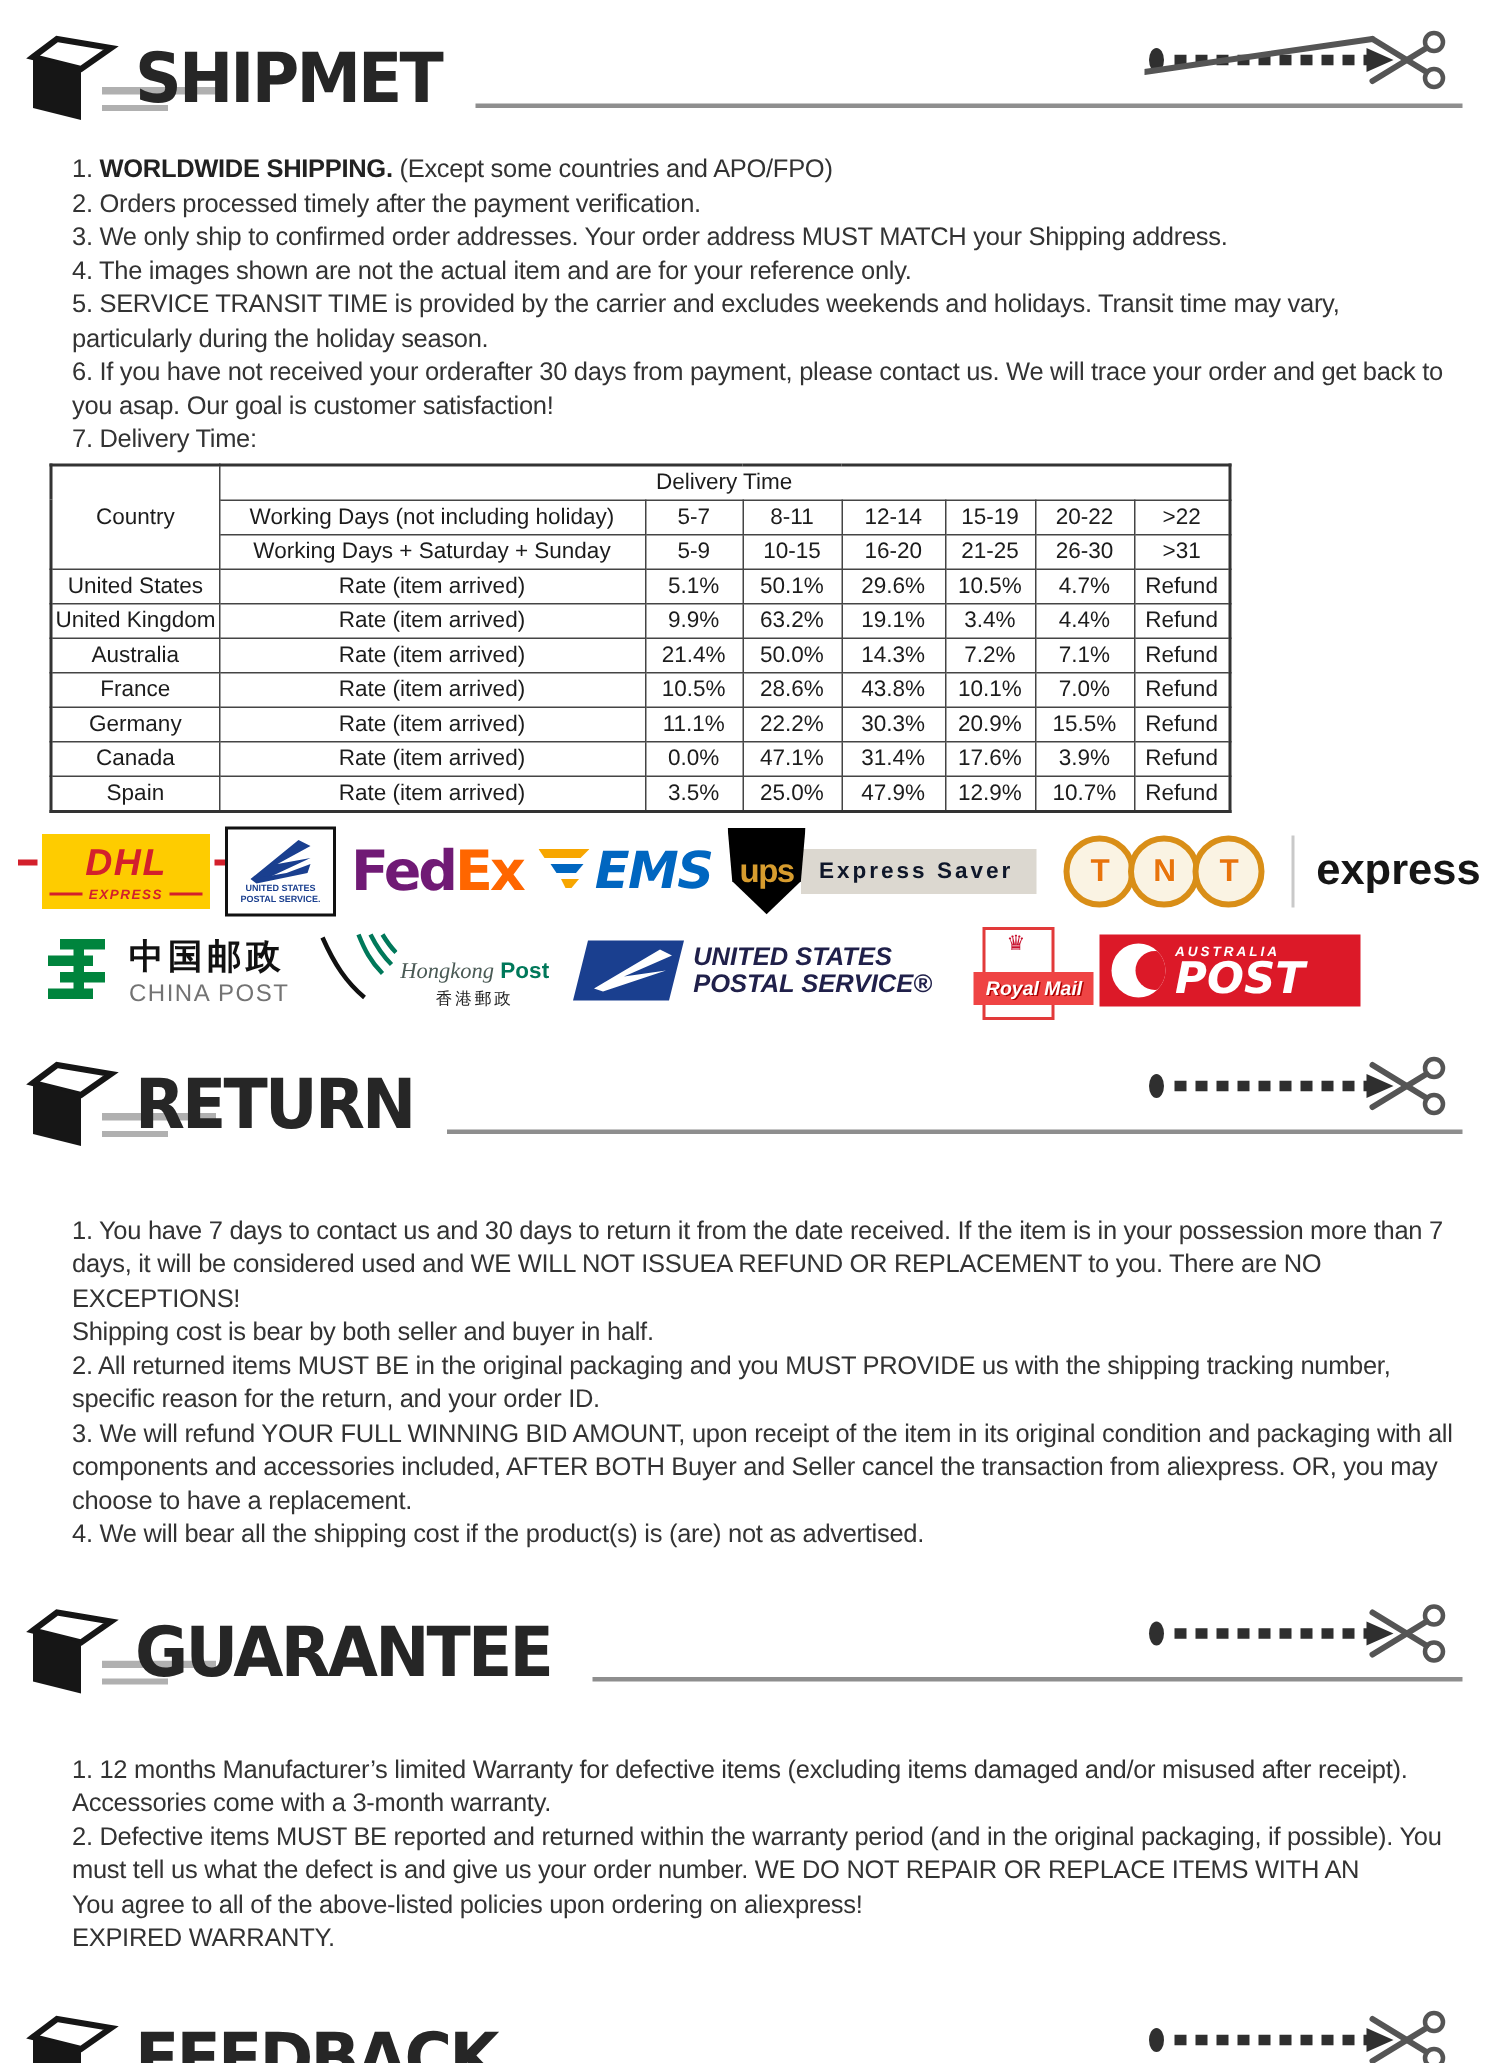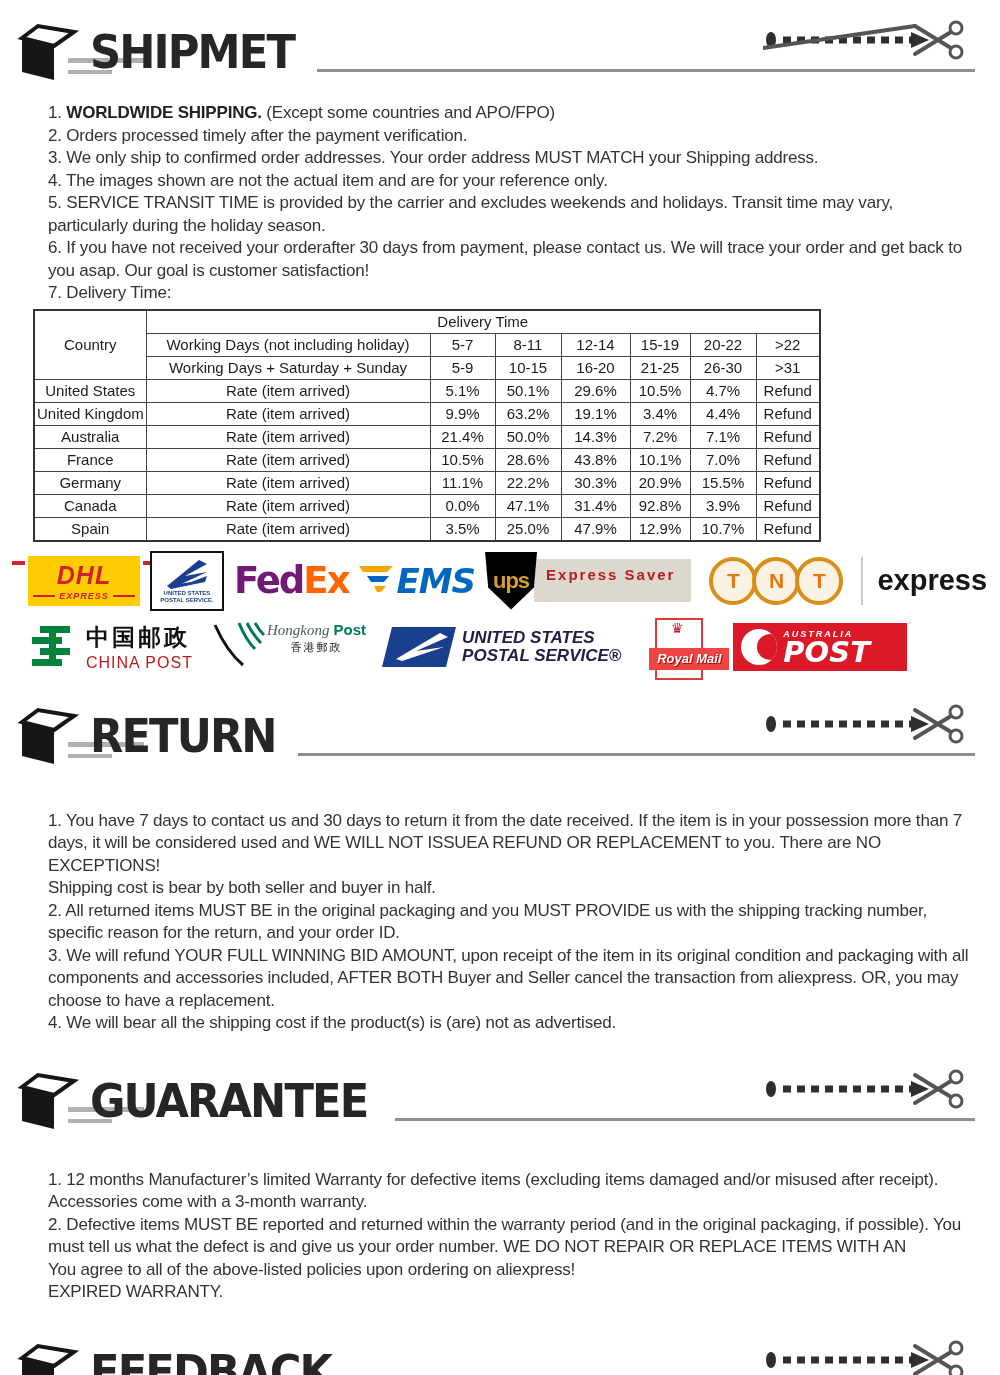--- a/index.html
+++ b/index.html
@@ -28,21 +28,21 @@
   table.delivery td{border:1px solid #444;text-align:center;padding:1px 2px;height:20px;
                     overflow:hidden;white-space:nowrap;}
 
   
   .logo-row{display:flex;align-items:center;margin-left:28px;margin-right:20px;}
   .logo-row1{margin-top:10px;height:58px;gap:10px;}
   .logo-row2{margin-top:6px;height:62px;gap:16px;}
 
   .dhl{width:112px;height:50px;background:#FECC00;display:flex;flex-direction:column;
        align-items:center;justify-content:center;flex:0 0 auto;}
-  .dhl-main{display:flex;align-items:flex-start;gap:28px;}
+  .dhl-main{display:flex;align-items:center;gap:28px;}
   .dhl-bar{width:13px;height:4px;background:#D3202C;margin:0 4px;}
   .dhl-word{font-size:25px;font-weight:bold;font-style:italic;color:#D3202C;letter-spacing:1px;}
   .dhl-sub{display:flex;align-items:center;margin-top:1px;}
   .dhl-subbar{width:22px;height:2px;background:#D3202C;margin:0 4px;}
   .dhl-express{font-size:9px;font-style:italic;font-weight:bold;color:#D3202C;letter-spacing:1px;}
 
   .usps-s{width:70px;height:56px;background:#fff;border:2px solid #111;display:flex;
           flex-direction:column;align-items:center;justify-content:center;flex:0 0 auto;}
   .usps-s-txt{font-size:6px;font-weight:bold;color:#1a3f8f;text-align:center;line-height:7px;letter-spacing:0;}
 
@@ -53,38 +53,38 @@
 
   .ems{display:flex;align-items:center;flex:0 0 auto;}
   .ems-word{font-family:"DejaVu Sans",sans-serif;font-weight:bold;font-style:italic;
             font-size:34px;color:#0066C0;letter-spacing:-1px;margin-left:4px;}
 
   .ups{display:flex;align-items:center;flex:0 0 auto;}
   .ups-shield{width:52px;height:58px;background:#000000;
               clip-path:polygon(0 0,100% 0,94% 62%,50% 100%,6% 62%);
               display:flex;align-items:center;justify-content:center;}
   .ups-word{color:#D79C2E;font-weight:bold;font-size:22px;letter-spacing:-1px;}
-  .ups-saver{height:30px;background:#DCD8D0;display:flex;align-items:center;padding:0 16px 13px 12px;
-             font-size:15px;font-weight:bold;color:#b91c1c;letter-spacing:2px;margin-left:-3px;}
+  .ups-saver{height:30px;background:#DCD8D0;display:flex;align-items:center;padding:0 16px 0 12px;
+             font-size:15px;font-weight:bold;color:#0f172a;letter-spacing:2px;margin-left:-3px;}
 
   .tnt{display:flex;align-items:center;flex:0 0 auto;margin-left:8px;}
   .tnt-c{width:40px;height:40px;border-radius:50%;background:#FAF3E3;border:4px solid #D98E17;
          display:flex;align-items:center;justify-content:center;margin-left:-5px;
          font-weight:bold;font-size:21px;color:#E8740C;
          text-shadow:0 0 1px #fff, 0 0 1px #fff;}
   .tnt-c:first-child{margin-left:0;}
   .tnt-div{width:2px;height:48px;background:#c9c9c9;margin:0 14px 0 18px;}
   .tnt-express{font-size:29px;color:#161616;font-weight:600;letter-spacing:0;}
 
   .cnpost{display:flex;align-items:center;flex:0 0 auto;}
   .cnpost-txt{margin-left:8px;display:flex;flex-direction:column;}
   .cnpost-cn{font-size:23px;font-weight:bold;color:#111;letter-spacing:3px;font-family:"DejaVu Sans",sans-serif;}
-  .cnpost-en{font-size:16px;color:#b91c1c;letter-spacing:1px;margin-top:1px;}
-
-  .hkpost{display:flex;align-items:flex-start;flex:0 0 auto;}
+  .cnpost-en{font-size:16px;color:#737373;letter-spacing:1px;margin-top:1px;}
+
+  .hkpost{display:flex;align-items:flex-end;flex:0 0 auto;}
   .hkpost-txt{display:flex;flex-direction:column;margin-left:2px;}
   .hkpost-line1{font-size:15px;}
   .hk-en1{font-style:italic;color:#4a5a55;font-family:"Liberation Serif",serif;}
   .hk-en2{font-weight:bold;color:#00785A;}
   .hk-cn{font-size:11px;color:#222;letter-spacing:2px;margin-top:1px;text-align:center;}
 
   .usps-l{display:flex;align-items:center;flex:0 0 auto;}
   .usps-l-txt{margin-left:6px;font-style:italic;font-weight:bold;color:#20204a;
               font-size:17px;line-height:18px;letter-spacing:0;}
 
@@ -228,21 +228,21 @@
         <td>20.9%</td>
         <td>15.5%</td>
         <td>Refund</td>
       </tr>
       <tr>
         <td>Canada</td>
         <td>Rate (item arrived)</td>
         <td>0.0%</td>
         <td>47.1%</td>
         <td>31.4%</td>
-        <td>92.8%</td>
+        <td>17.6%</td>
         <td>3.9%</td>
         <td>Refund</td>
       </tr>
       <tr>
         <td>Spain</td>
         <td>Rate (item arrived)</td>
         <td>3.5%</td>
         <td>25.0%</td>
         <td>47.9%</td>
         <td>12.9%</td>

